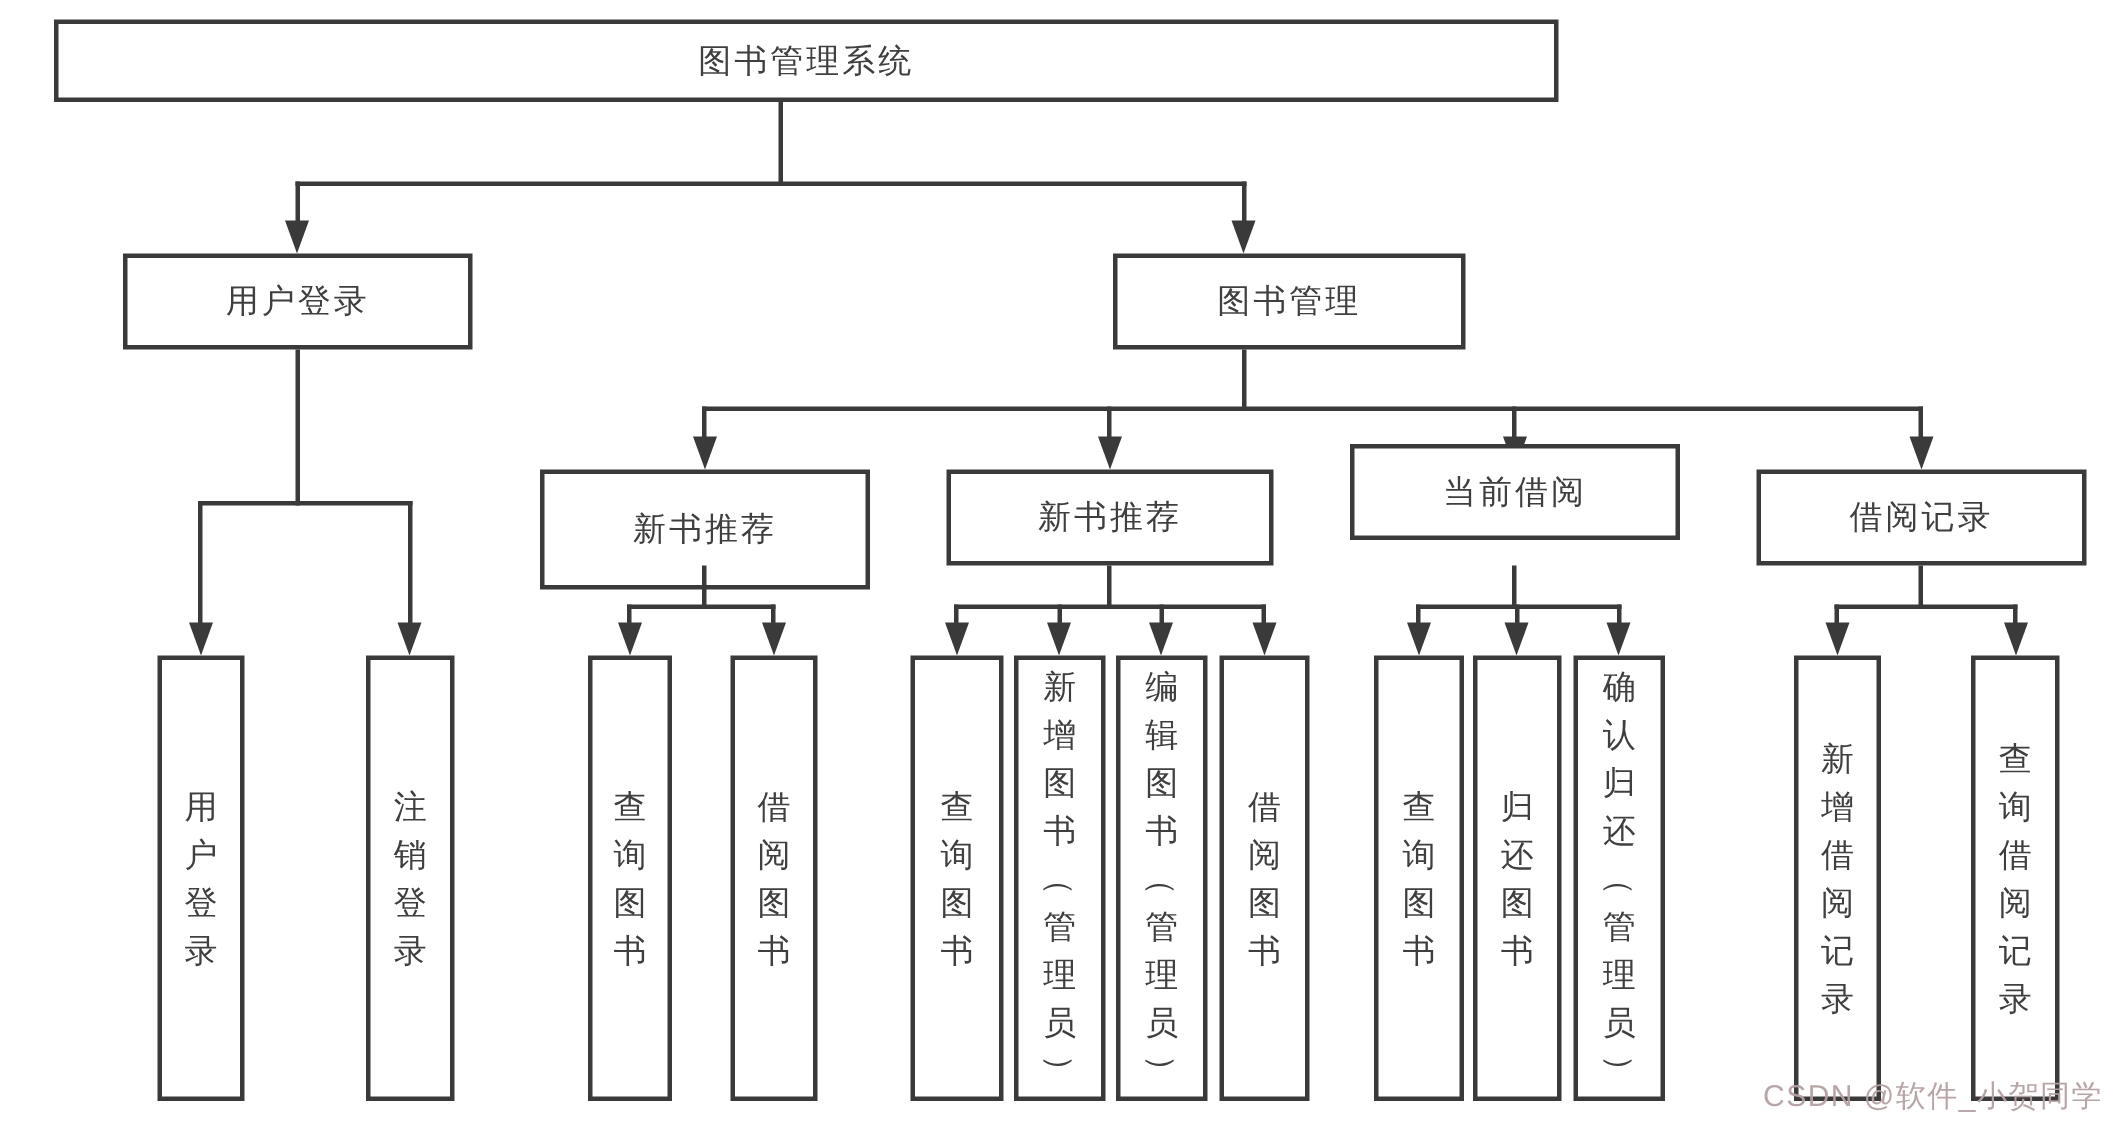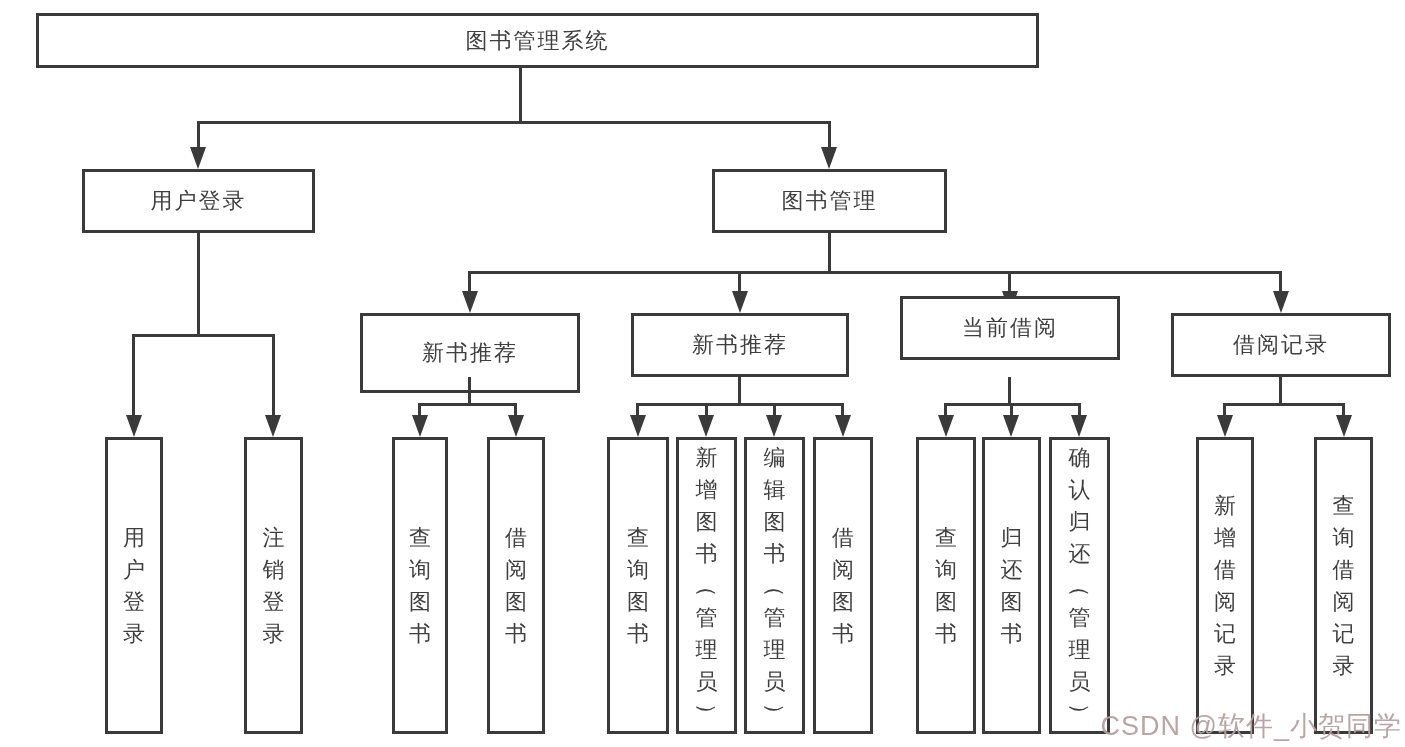--- a/index.html
+++ b/index.html
@@ -21,21 +21,21 @@
   .vchar.rot{transform:rotate(90deg);}
   .hline,.vline{position:absolute;background:#3a3a3a;}
   .hline{height:3px;}
   .vline{width:3px;}
   .arrow{
     position:absolute;width:0;height:0;
     border-left:8px solid transparent;border-right:8px solid transparent;
     border-top:22px solid #3a3a3a;
   }
   .watermark{
-    position:absolute;right:3px;bottom:3px;font-size:27px;letter-spacing:1px;
+    position:absolute;right:3px;bottom:3px;font-size:20px;letter-spacing:1px;
     color:rgba(181,160,160,0.95);z-index:5;
   }
 </style>
 </head>
 <body>
 
 <div id="canvas">
 
   <div class="box" style="left:19px;top:13px;width:1003px;height:55px;margin-left:17px;">
     <span>图书管理系统</span>
@@ -44,21 +44,21 @@
   <div class="vline" style="left:519px;top:68px;height:56px;"></div>
   <div class="hline" style="left:197px;top:121px;width:634px;"></div>
   <div class="vline" style="left:197px;top:121px;height:28px;"></div>
   <div class="vline" style="left:828px;top:121px;height:28px;"></div>
   <div class="arrow" style="left:190px;top:147px;"></div>
   <div class="arrow" style="left:821px;top:147px;"></div>
 
   <div class="box" style="left:82px;top:169px;width:233px;height:64px;">
     <span>用户登录</span>
   </div>
-  <div class="box" style="left:712px;top:169px;width:235px;height:64px;">
+  <div class="box" style="left:742px;top:169px;width:235px;height:64px;">
     <span>图书管理</span>
   </div>
 
   <div class="vline" style="left:197px;top:233px;height:104px;"></div>
   <div class="hline" style="left:132px;top:334px;width:143px;"></div>
   <div class="vline" style="left:132px;top:334px;height:84px;"></div>
   <div class="vline" style="left:272px;top:334px;height:84px;"></div>
   <div class="arrow" style="left:126px;top:415px;"></div>
   <div class="arrow" style="left:265px;top:415px;"></div>
 

